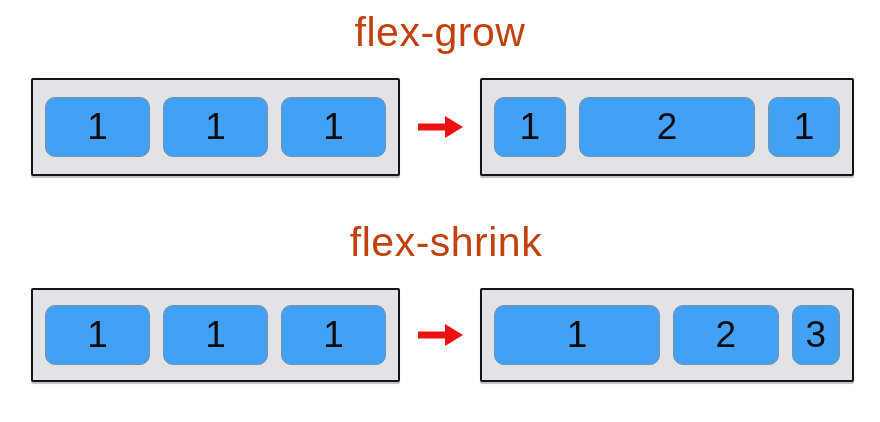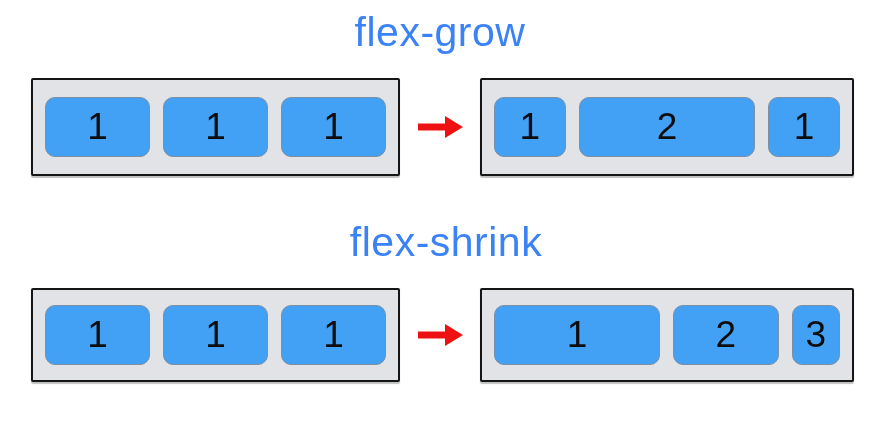--- a/index.html
+++ b/index.html
@@ -11,21 +11,21 @@
     overflow: hidden;
   }
   .page { width: 880px; height: 422px; background: #ffffff; }
 
   .section-title {
     text-align: center;
     font-size: 41px;
     line-height: 49px;
     font-weight: 500;
     letter-spacing: 0.5px;
-    color: #3b82f6;
+    color: #c2410c;
   }
   .title-grow   { margin-top: 8px; }
   .title-shrink { margin-top: 42px; padding-left: 12px; }
 
   .row {
     display: flex;
     align-items: center;
     margin-left: 31px;
     margin-right: 26px;
   }

